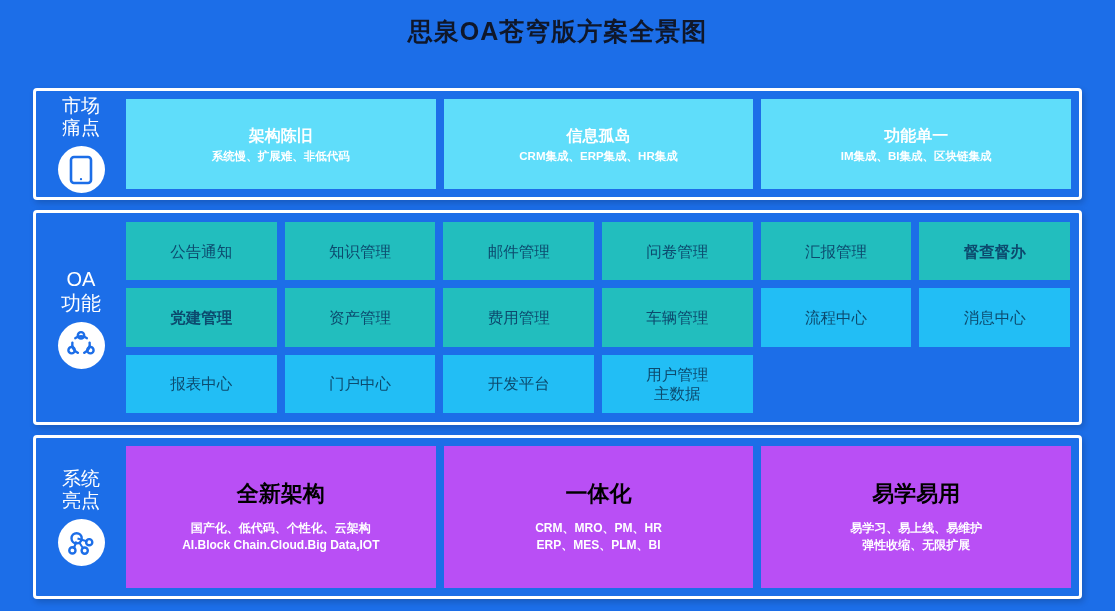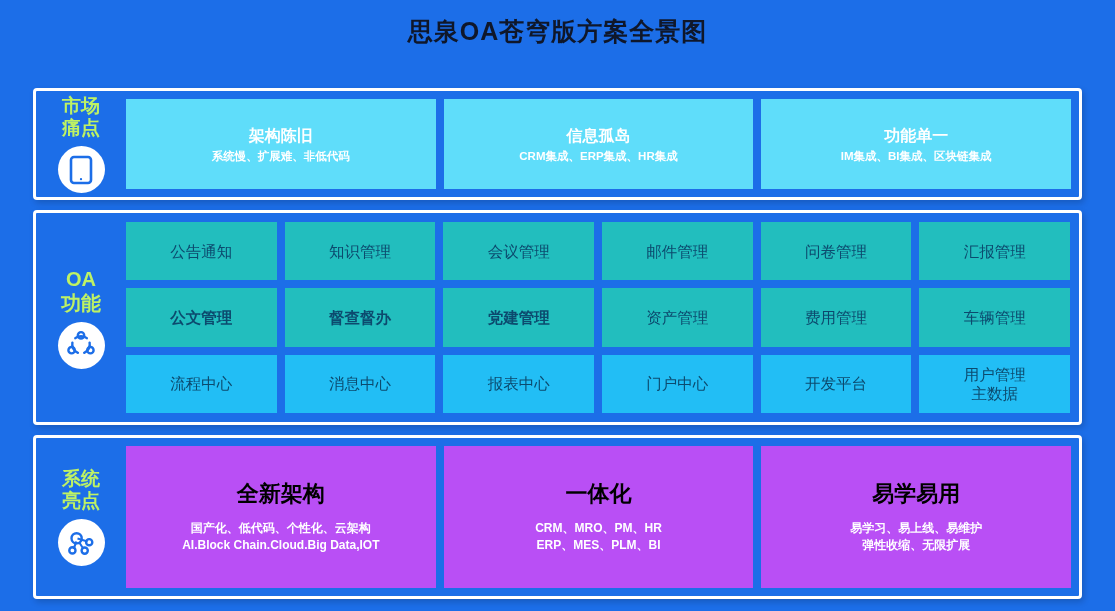--- a/index.html
+++ b/index.html
@@ -51,24 +51,24 @@
     width: 90px;
     flex: 0 0 90px;
     display: flex;
     flex-direction: column;
     align-items: center;
     justify-content: center;
     padding: 4px 0;
   }
   .sec-label-text {
     font-size: 19px;
-    font-weight: bold;
+    font-weight: normal;
     line-height: 22px;
     text-align: center;
-    color: #bef264;
+    color: #ffffff;
     white-space: pre-line;
   }
   #section-oa .sec-label-text { font-size: 20px; line-height: 24px; }
 
   .sec-icon {
     width: 47px;
     height: 47px;
     border-radius: 50%;
     background: #ffffff;
     margin-top: 7px;
@@ -184,26 +184,24 @@
         <path d="M11.9 22.8 A9 9 0 0 1 6.4 12.6" fill="none" stroke="#1C6EE8" stroke-width="2.4" stroke-linecap="round"></path>
         <circle cx="15" cy="5.3" r="3.2" fill="none" stroke="#1C6EE8" stroke-width="2.4"></circle>
         <circle cx="24.4" cy="20.2" r="3.2" fill="none" stroke="#1C6EE8" stroke-width="2.4"></circle>
         <circle cx="5.6" cy="20.2" r="3.2" fill="none" stroke="#1C6EE8" stroke-width="2.4"></circle>
       </svg>
     </div>
   </div>
   <div class="oa-grid">
     <div class="oa-cell teal">公告通知</div>
     <div class="oa-cell teal">知识管理</div>
-    <div class="oa-cell teal">会议管理</div>
     <div class="oa-cell teal">邮件管理</div>
     <div class="oa-cell teal">问卷管理</div>
     <div class="oa-cell teal">汇报管理</div>
 
-    <div class="oa-cell teal bold">公文管理</div>
     <div class="oa-cell teal bold">督查督办</div>
     <div class="oa-cell teal bold">党建管理</div>
     <div class="oa-cell teal">资产管理</div>
     <div class="oa-cell teal">费用管理</div>
     <div class="oa-cell teal">车辆管理</div>
 
     <div class="oa-cell blue">流程中心</div>
     <div class="oa-cell blue">消息中心</div>
     <div class="oa-cell blue">报表中心</div>
     <div class="oa-cell blue">门户中心</div>

